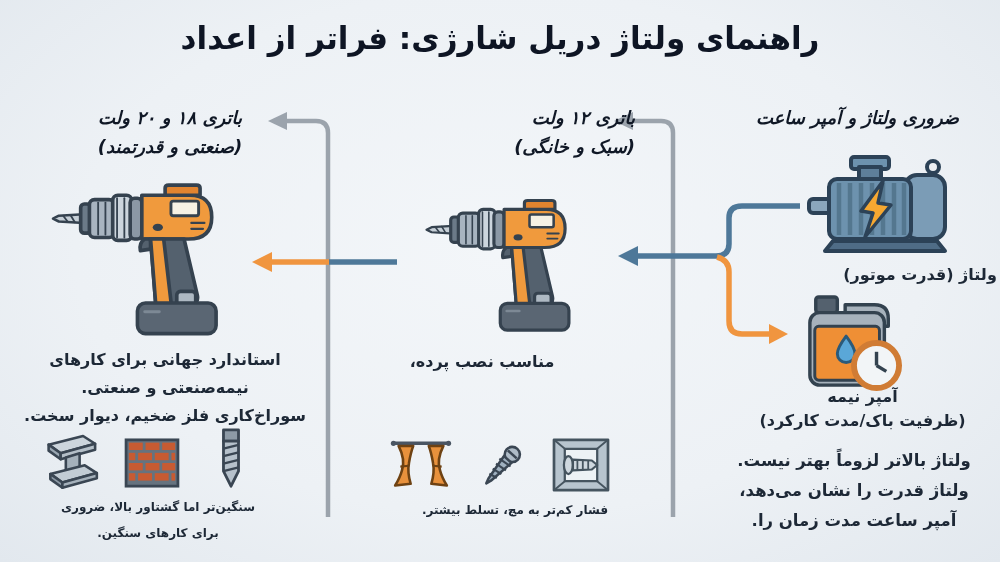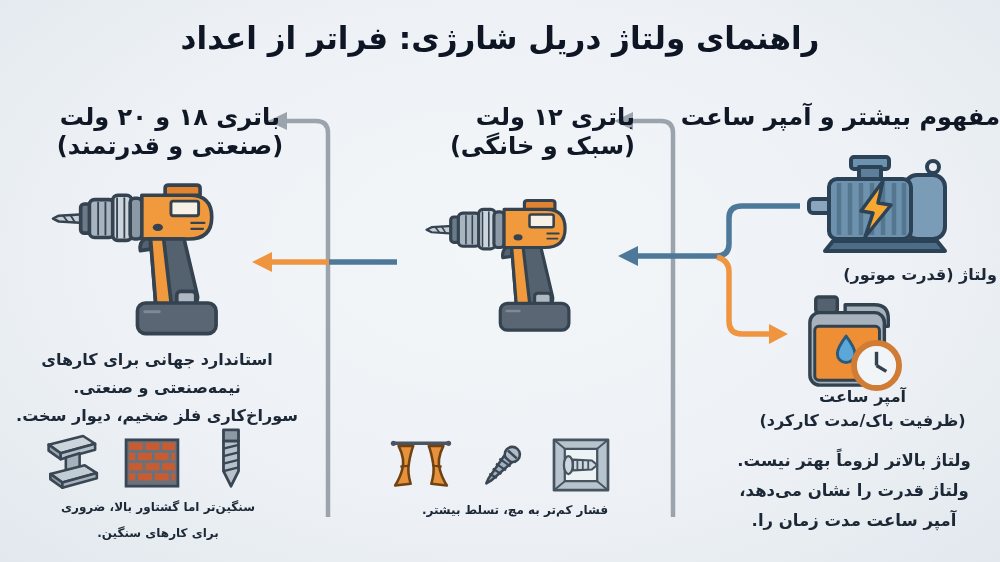--- a/index.html
+++ b/index.html
@@ -8,21 +8,21 @@
   .canvas {
     position:relative; width:1000px; height:562px; overflow:hidden;
     background: radial-gradient(ellipse at 50% 45%, #f3f6f9 0%, var(--background,#edf1f5) 60%, #e2e8ee 100%);
     direction:rtl;
   }
   .abs { position:absolute; }
   .title {
     top:20px; left:0; width:1000px; text-align:center;
     font-size:31px; font-weight:800; color:var(--title_color,#0e1524); letter-spacing:-0.5px;
   }
-  .hdr { text-align:center; font-weight:800; color:#101826; font-size:24px; line-height:29px; white-space:nowrap; }
+  .hdr { text-align:center; font-weight:800; color:#101826; font-size:18px; line-height:29px; white-space:nowrap;font-style:italic; }
   .txt { text-align:center; font-weight:700; color:var(--text_color,#1d2836); white-space:nowrap; }
   .lbl  { font-size:16px; }
   .note { font-size:16.5px; line-height:30px;text-align:center; }
   .desc { font-size:16px; line-height:29px; }
   .cap  { font-size:12px; line-height:26px; }
   svg { display:block; }
   .connector { top:0; left:0; pointer-events:none; }
 </style>
 </head>
 <body>
@@ -73,21 +73,21 @@
     <polygon points="614,121 633,112 633,130" fill="var(--arrow_gray,#9ba3ac)"></polygon>
     <polygon points="268,121 287,112 287,130" fill="var(--arrow_gray,#9ba3ac)"></polygon>
     <polygon points="618,256 638,246 638,266" fill="var(--accent_blue,#4e7899)"></polygon>
     <polygon points="788,334 769,324 769,344" fill="var(--accent_orange,#f0953f)"></polygon>
     <polygon points="252,262 272,252 272,272" fill="var(--accent_orange,#f0953f)"></polygon>
   </svg>
 
   <div class="abs title">راهنمای ولتاژ دریل شارژی: فراتر از اعداد</div>
 
   <section>
-    <div class="abs hdr" style="top:103px; left:715px; width:285px;">مفهوم بیشتر و آمپر ساعت</div>
+    <div class="abs hdr" style="top:103px; left:715px; width:285px;">ضروری ولتاژ و آمپر ساعت</div>
 
     <svg class="abs" style="top:153px; left:805px;" width="160" height="100" viewBox="0 0 160 100">
       <g stroke="#2c4257" stroke-width="4" stroke-linejoin="round">
         <path d="M28 88 H132 L140 98 H20 Z" fill="#4f6c86"></path>
         <rect x="46" y="4" width="38" height="12" rx="3" fill="#6d92ae"></rect>
         <rect x="54" y="14" width="22" height="12" fill="#5e7f9a"></rect>
         <circle cx="128" cy="14" r="6" fill="none"></circle>
         <rect x="4" y="46" width="22" height="14" rx="4" fill="#8ba6bc"></rect>
         <rect x="100" y="22" width="40" height="64" rx="12" fill="#7b9cb6"></rect>
         <rect x="24" y="26" width="82" height="60" rx="8" fill="#6d92ae"></rect>
@@ -111,21 +111,21 @@
         <path d="M44 12 H74 Q88 12 88 26 V34 H74 V28 Q74 24 68 24 H44 Z" fill="#a7b2bc"></path>
         <rect x="8" y="20" width="76" height="74" rx="10" fill="#a7b2bc"></rect>
         <rect x="13" y="34" width="66" height="55" rx="4" fill="#ef8f35" stroke-width="3"></rect>
         <path d="M45 44 q9 12 9 18 a9 9 0 1 1 -18 0 q0 -6 9 -18 z" fill="#5aa7d8" stroke="#2b5a7a" stroke-width="3"></path>
         <circle cx="76" cy="74" r="23" fill="#f2f5f7" stroke="#d07c35" stroke-width="6"></circle>
         <line x1="76" y1="74" x2="76" y2="60" stroke-width="3.5"></line>
         <line x1="76" y1="74" x2="86" y2="80" stroke-width="3.5"></line>
       </g>
     </svg>
     <div class="abs txt" style="top:385px; left:725px; width:275px; font-size:16px; line-height:24px;">
-      <div>آمپر ساعت</div>
+      <div>آمپر نیمه</div>
       <div>(ظرفیت باک/مدت کارکرد)</div>
     </div>
 
     <div class="abs txt note" style="top:446px; left:710px; width:288px;">
       <div>ولتاژ بالاتر لزوماً بهتر نیست.</div>
       <div>ولتاژ قدرت را نشان می‌دهد،</div>
       <div>آمپر ساعت مدت زمان را.</div>
     </div>
   </section>
 
@@ -133,20 +133,21 @@
     <div class="abs hdr" style="top:103px; left:375px; width:260px;text-align:right;">
       <div>باتری ۱۲ ولت</div>
       <div>(سبک و خانگی)</div>
     </div>
 
     <svg class="abs" style="top:189px; left:424px;" width="150" height="145" viewBox="0 0 236 228">
         <use href="#drill"></use>
       </svg>
 
     <div class="abs txt desc" style="top:347px; left:332px; width:300px;">
+      <div>مناسب نصب پرده،</div>
     </div>
 
     <svg class="abs" style="top:437px; left:390px;" width="62" height="54" viewBox="0 0 72 62">
       <g stroke="#6e4213" stroke-width="3" stroke-linejoin="round">
         <line x1="4" y1="7" x2="68" y2="7" stroke="#4a5563" stroke-width="4"></line>
         <circle cx="4" cy="7" r="3" fill="#4a5563" stroke="none"></circle>
         <circle cx="68" cy="7" r="3" fill="#4a5563" stroke="none"></circle>
         <path d="M10 10 Q18 26 14 38 Q12 46 6 56 L24 54 Q20 40 22 30 Q24 18 27 10 Z" fill="#e8913c"></path>
         <path d="M62 10 Q54 26 58 38 Q60 46 66 56 L48 54 Q52 40 50 30 Q48 18 45 10 Z" fill="#e8913c"></path>
         <line x1="12" y1="34" x2="22" y2="33" stroke-width="2.5"></line>
@@ -188,21 +189,21 @@
   <section>
     <div class="abs hdr" style="top:103px; left:35px; width:270px;">
       <div>باتری ۱۸ و ۲۰ ولت</div>
       <div>(صنعتی و قدرتمند)</div>
     </div>
 
     <svg class="abs" style="top:172px; left:50px;" width="172" height="166" viewBox="0 0 236 228">
         <use href="#drill"></use>
       </svg>
 
-    <div class="abs txt desc" style="top:346px; left:12px; width:290px; line-height:28px;">
+    <div class="abs txt desc" style="top:346px; left:20px; width:290px; line-height:28px;">
       <div>استاندارد جهانی برای کارهای</div>
       <div>نیمه‌صنعتی و صنعتی.</div>
       <div>سوراخ‌کاری فلز ضخیم، دیوار سخت.</div>
     </div>
 
     <svg class="abs" style="top:432px; left:40px;" width="62" height="58" viewBox="0 0 72 66">
       <g stroke="#3a4653" stroke-width="3" stroke-linejoin="round">
         <polygon points="10,14 50,4 64,13 24,24" fill="#ccd5dc"></polygon>
         <polygon points="10,14 24,24 24,31 10,21" fill="#9aa7b2"></polygon>
         <polygon points="24,24 64,13 64,20 24,31" fill="#b4bfc8"></polygon>

